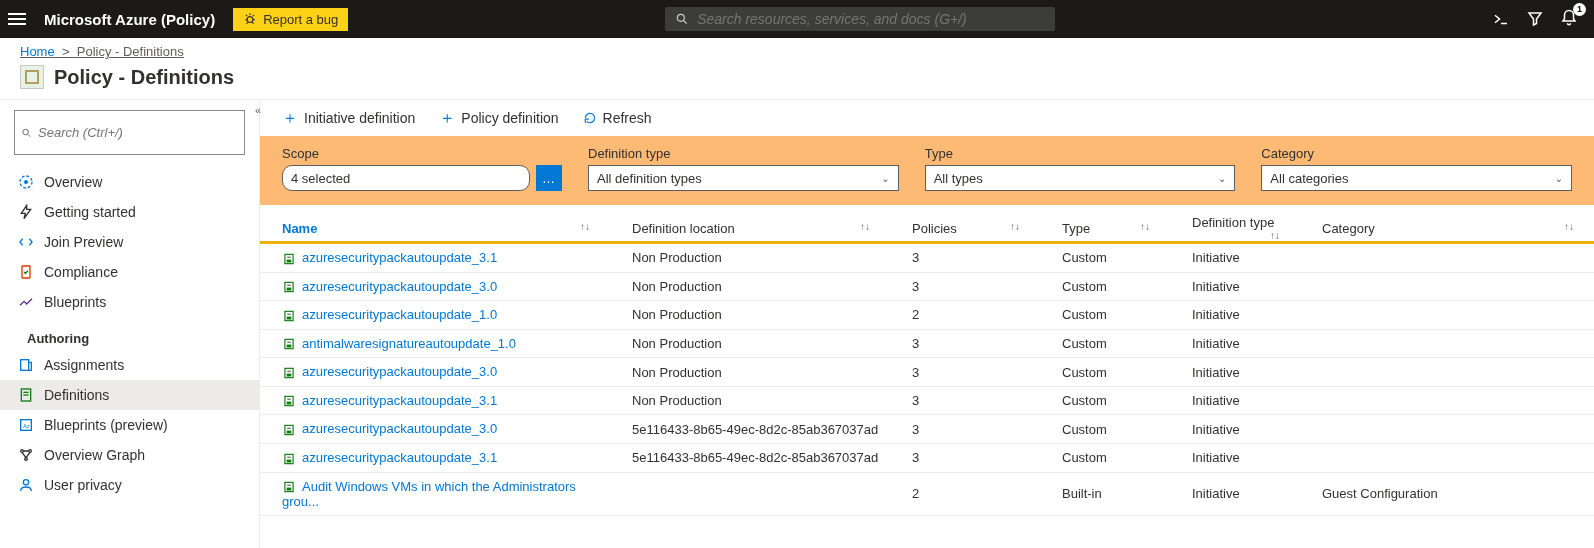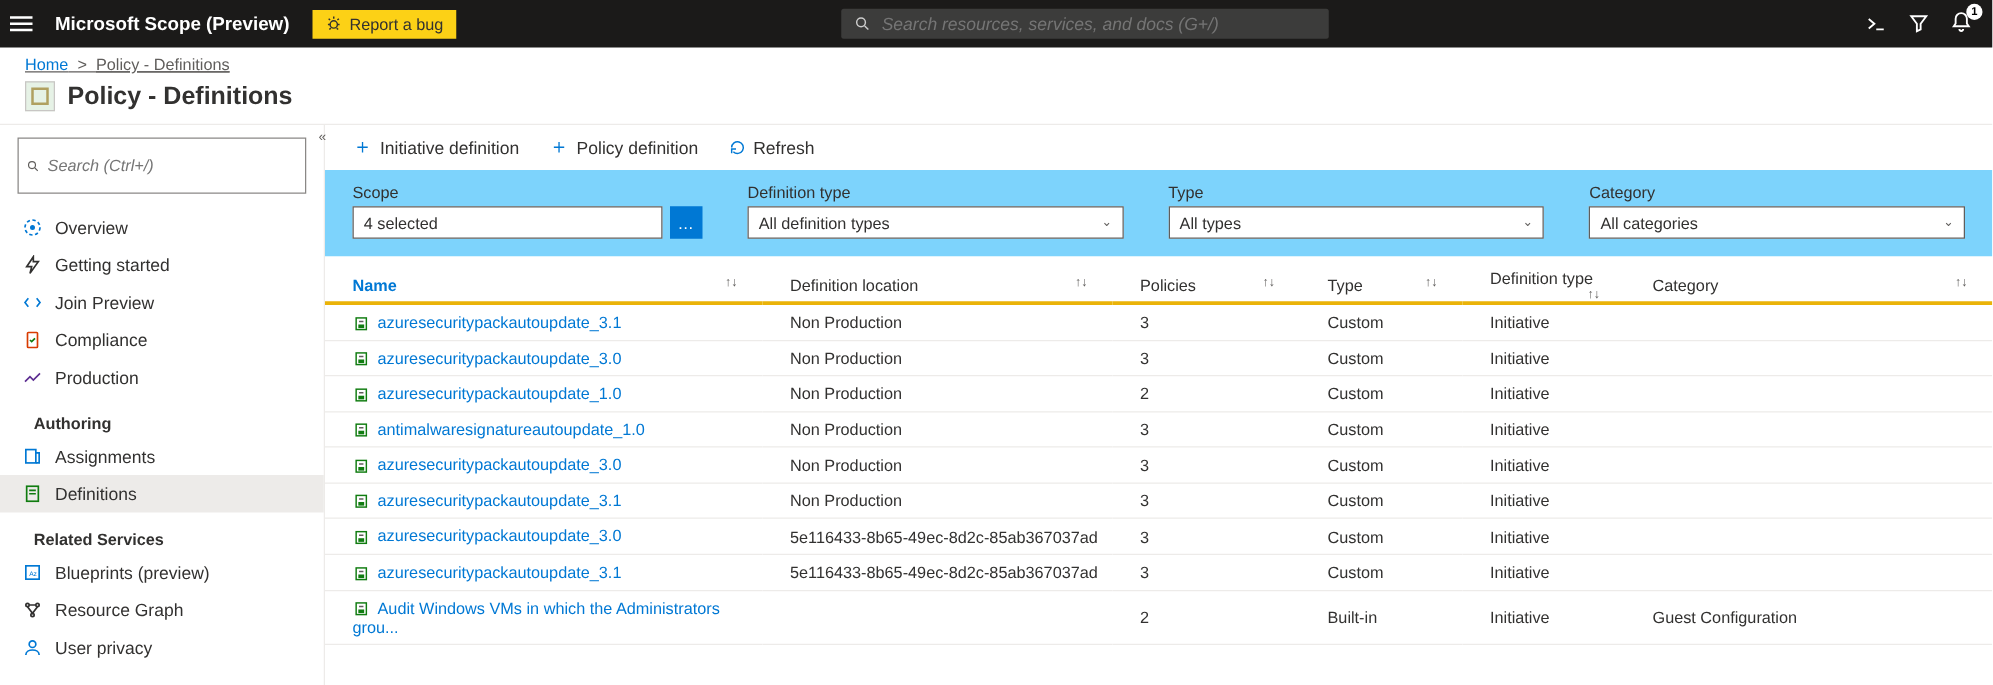--- a/index.html
+++ b/index.html
@@ -99,35 +99,35 @@
   .content { flex:1; display:flex; flex-direction:column; overflow:auto; }
   .toolbar {
     display:flex; align-items:center; gap:24px;
     padding:10px 22px; font-size:14px;
   }
   .tool-btn { display:flex; align-items:center; gap:6px; cursor:pointer; color:#323130; }
   .plus { color:#0078d4; font-size:16px; line-height:1; }
   .refresh-ic { stroke:#0078d4; width:14px; height:14px; }
   
   .filters {
-    background:#7dd3fc; padding:10px 22px 14px 22px;
-    display:flex; gap:36px;
+    background:#fdba74; padding:10px 22px 14px 22px;
+    display:flex; gap:26px;
   }
   .filter-col { display:flex; flex-direction:column; gap:4px; }
   .filter-col label { font-size:13px; }
   .filter-col.grow { flex:1; }
   .dropdown {
     border:1px solid #605e5c; background:#fff; height:26px;
     display:flex; align-items:center; justify-content:space-between;
     padding:0 8px; font-size:13px; cursor:pointer;
     min-width:240px;
   }
   .dropdown .chev { font-size:10px; color:#605e5c; }
   .scope-row { display:flex; gap:6px; }
-  .scope-row .dropdown { min-width: 248px; }
+  .scope-row .dropdown { min-width: 248px; border-radius: 10px; }
   .more-btn {
     background:#0078d4; color:#fff; border:none;
     width:26px; height:26px; cursor:pointer; letter-spacing:1px;
     font-size:13px;
   }
   
   .tbl { width:100%; border-collapse:collapse; }
   .tbl th {
     text-align:left; font-weight:400; font-size:13px;
     padding:10px 10px 0 22px; border-bottom:3px solid #eab308;
@@ -150,21 +150,21 @@
 </style>
 </head>
 <body>
 
 <div class="topbar">
   <div class="hamburger">
     <span></span>
       <span></span>
       <span></span>
   </div>
-  <div class="brand">Microsoft Scope (Preview)</div>
+  <div class="brand">Microsoft Azure (Policy)</div>
   <button class="bug-btn">
     <svg viewBox="0 0 24 24" fill="none" stroke="#323130" stroke-width="2">
       <circle cx="12" cy="13" r="5"></circle>
         <path d="M12 2v3M5 5l2 2M19 5l-2 2M4 13h3M17 13h3M6 20l2-2M18 20l-2-2"></path>
     </svg>
     <span>Report a bug</span>
   </button>
   <div class="topbar-spacer"></div>
   <div class="search-outer">
     <div class="search-box">
@@ -243,56 +243,55 @@
       <svg class="nicon" viewBox="0 0 24 24" fill="none" stroke="#d83b01" stroke-width="2">
           <rect x="6" y="3" width="12" height="18" rx="1"></rect>
           <path d="M9 12l2 2 4-4" stroke="#107c10"></path>
         </svg>
       <span>Compliance</span>
     </div>
     <div class="nav-item">
       <svg class="nicon" viewBox="0 0 24 24" fill="none" stroke="#5c2d91" stroke-width="2">
           <path d="M3 17l6-6 4 4 8-8"></path>
         </svg>
-      <span>Production</span>
+      <span>Blueprints</span>
     </div>
 
     <div class="nav-group-label">Authoring</div>
     <div class="nav-item">
       <svg class="nicon" viewBox="0 0 24 24" fill="none" stroke="#0078d4" stroke-width="2">
           <rect x="4" y="4" width="12" height="16"></rect>
           <path d="M16 8h4v12h-4"></path>
         </svg>
       <span>Assignments</span>
     </div>
     <div class="nav-item selected">
       <svg class="nicon" viewBox="0 0 24 24" fill="none" stroke="#107c10" stroke-width="2">
           <rect x="5" y="3" width="14" height="18"></rect>
           <line x1="8" y1="8" x2="16" y2="8"></line>
           <line x1="8" y1="12" x2="16" y2="12"></line>
         </svg>
       <span>Definitions</span>
     </div>
 
-    <div class="nav-group-label">Related Services</div>
     <div class="nav-item">
       <svg class="nicon" viewBox="0 0 24 24" fill="none" stroke="#0078d4" stroke-width="2">
           <rect x="4" y="4" width="16" height="16"></rect>
           <text x="8" y="16" font-size="8" fill="#0078d4" stroke="none">Az</text>
         </svg>
       <span>Blueprints (preview)</span>
     </div>
     <div class="nav-item">
       <svg class="nicon" viewBox="0 0 24 24" fill="none" stroke="#323130" stroke-width="2">
           <circle cx="6" cy="6" r="2"></circle>
           <circle cx="18" cy="6" r="2"></circle>
           <circle cx="12" cy="18" r="2"></circle>
           <path d="M6 8l6 8 6-8M8 6h8"></path>
         </svg>
-      <span>Resource Graph</span>
+      <span>Overview Graph</span>
     </div>
     <div class="nav-item">
       <svg class="nicon" viewBox="0 0 24 24" fill="none" stroke="#0078d4" stroke-width="2">
           <circle cx="12" cy="8" r="4"></circle>
           <path d="M4 21c0-4 4-6 8-6s8 2 8 6"></path>
         </svg>
       <span>User privacy</span>
     </div>
   </div>
 

